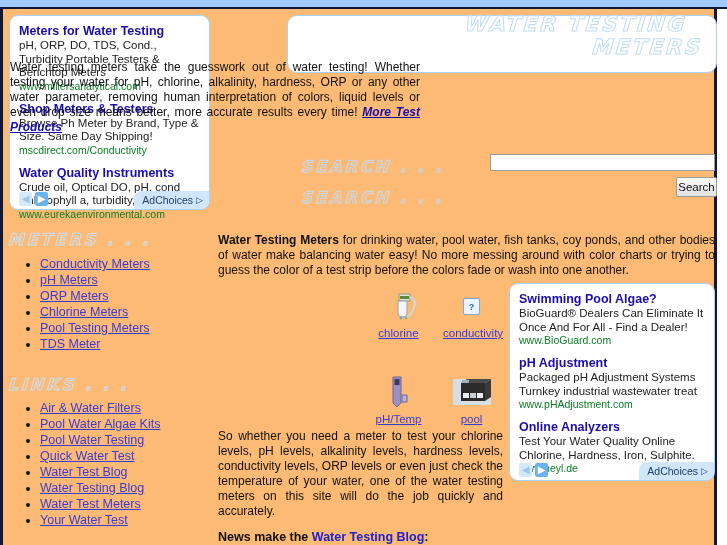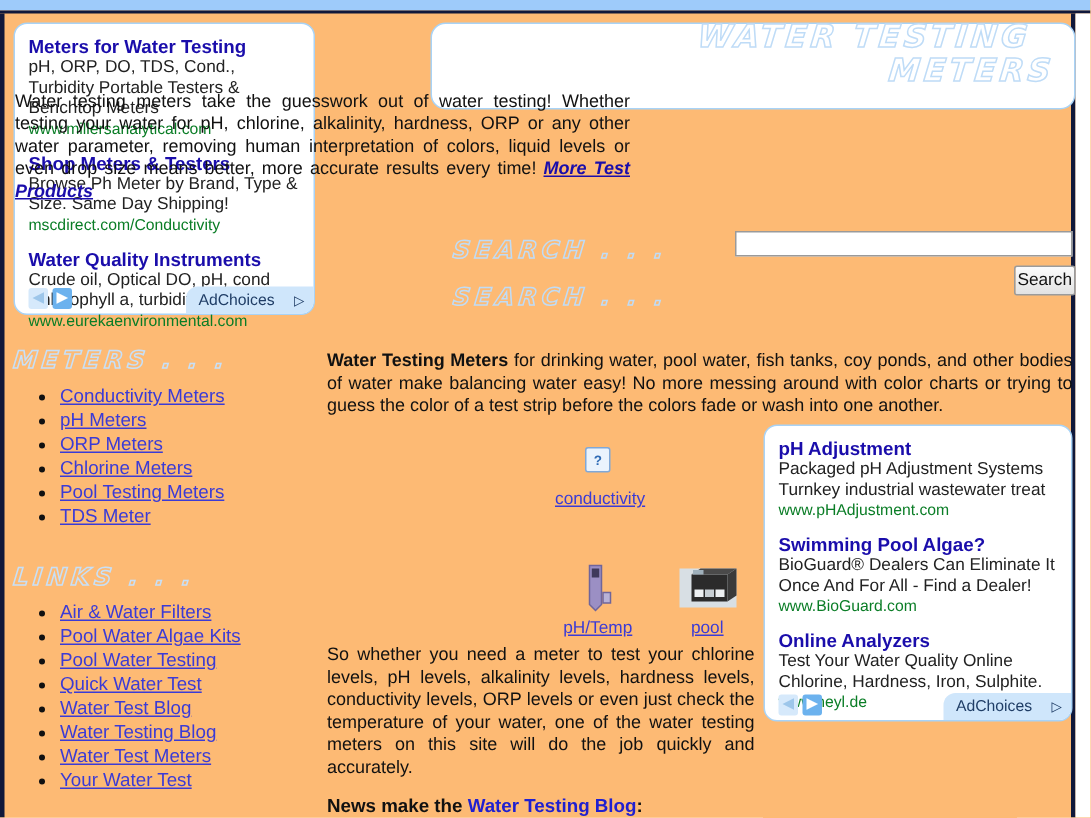--- a/index.html
+++ b/index.html
@@ -51,21 +51,21 @@
     font-family:"DejaVu Sans",sans-serif;
   }
   .arw.dim{background:#d6e9fb;color:#9dc6ea;}
   .arw.on{background:#6cb2ee;color:#ffffff;}
   .adchoices{
     position:absolute;right:0px;bottom:0px;
     background:#cfe6fb;color:#1f3d66;
     font-size:10.5px;line-height:14px;
     padding:2px 6px 2px 8px;
     border-top-left-radius:8px;border-bottom-right-radius:8px;
-    display:flex;align-items:center;gap:13px;white-space:nowrap;
+    display:flex;align-items:center;gap:3px;white-space:nowrap;
   }
   .adchoices .tri{font-size:9px;}
 
   
   .header-panel{left:287px;top:15px;width:430px;height:58px;border-radius:10px;}
   .hdr-title{
     position:absolute;left:0;top:-2px;width:100%;
     text-align:right;padding-right:12px;box-sizing:border-box;
     font-family:"DejaVu Sans",sans-serif;
     font-style:italic;font-weight:bold;
@@ -243,20 +243,33 @@
     <li><a href="#">Water Test Meters</a></li>
     <li><a href="#">Your Water Test</a></li>
   </ul>
 
   <div class="main-p p1">
     <b>Water Testing Meters</b><span> for drinking water, pool water, fish tanks, coy ponds, and other bodies of water make balancing water easy! No more messing around with color charts or trying to guess the color of a test strip before the colors fade or wash into one another.</span>
   </div>
 
   <div class="thumbs">
     <div class="thumb-row">
+      <div class="thumb">
+        <div class="pic">
+          <svg width="40" height="40" viewBox="0 0 40 40" aria-hidden="true">
+            <path d="M20 9 h11 v7 h-11 z" fill="#dfe6d4" stroke="#8d9a82" stroke-width="1"></path>
+            <rect x="21" y="11" width="9" height="3" fill="#5a8a3c"></rect>
+            <path d="M19 16 h9 v12 a4 4 0 0 1 -4 4 h-1 a4 4 0 0 1 -4 -4 z" fill="#f2f4f6" stroke="#9aa5ad" stroke-width="1"></path>
+            <path d="M31 12 q7 3 4 11 q-3 8 -9 10" fill="none" stroke="#cfd6dc" stroke-width="2"></path>
+            <circle cx="22" cy="33" r="1.4" fill="#6fa0d0"></circle>
+            <circle cx="27" cy="33" r="1.4" fill="#8db77a"></circle>
+          </svg>
+        </div>
+        <span class="cap">chlorine</span>
+      </div>
       <div class="thumb">
         <div class="pic">
           <span class="broken">?</span>
         </div>
         <span class="cap">conductivity</span>
       </div>
     </div>
 
     <div class="thumb-row second">
       <div class="thumb">
@@ -284,29 +297,29 @@
         </div>
         <span class="cap">pool</span>
       </div>
     </div>
   </div>
 
   <div class="panel ad-right">
     <div class="ad-inner">
 
       <div class="ad-unit">
+        <div class="ad-title">Swimming Pool Algae?</div>
+        <div class="ad-desc">BioGuard® Dealers Can Eliminate It Once And For All - Find a Dealer!</div>
+        <div class="ad-url">www.BioGuard.com</div>
+      </div>
+
+      <div class="ad-unit">
         <div class="ad-title">pH Adjustment</div>
         <div class="ad-desc">Packaged pH Adjustment Systems Turnkey industrial wastewater treat</div>
         <div class="ad-url">www.pHAdjustment.com</div>
-      </div>
-
-      <div class="ad-unit">
-        <div class="ad-title">Swimming Pool Algae?</div>
-        <div class="ad-desc">BioGuard® Dealers Can Eliminate It Once And For All - Find a Dealer!</div>
-        <div class="ad-url">www.BioGuard.com</div>
       </div>
 
       <div class="ad-unit">
         <div class="ad-title">Online Analyzers</div>
         <div class="ad-desc">Test Your Water Quality Online Chlorine, Hardness, Iron, Sulphite.</div>
         <div class="ad-url">www.heyl.de</div>
       </div>
 
     </div>
 

